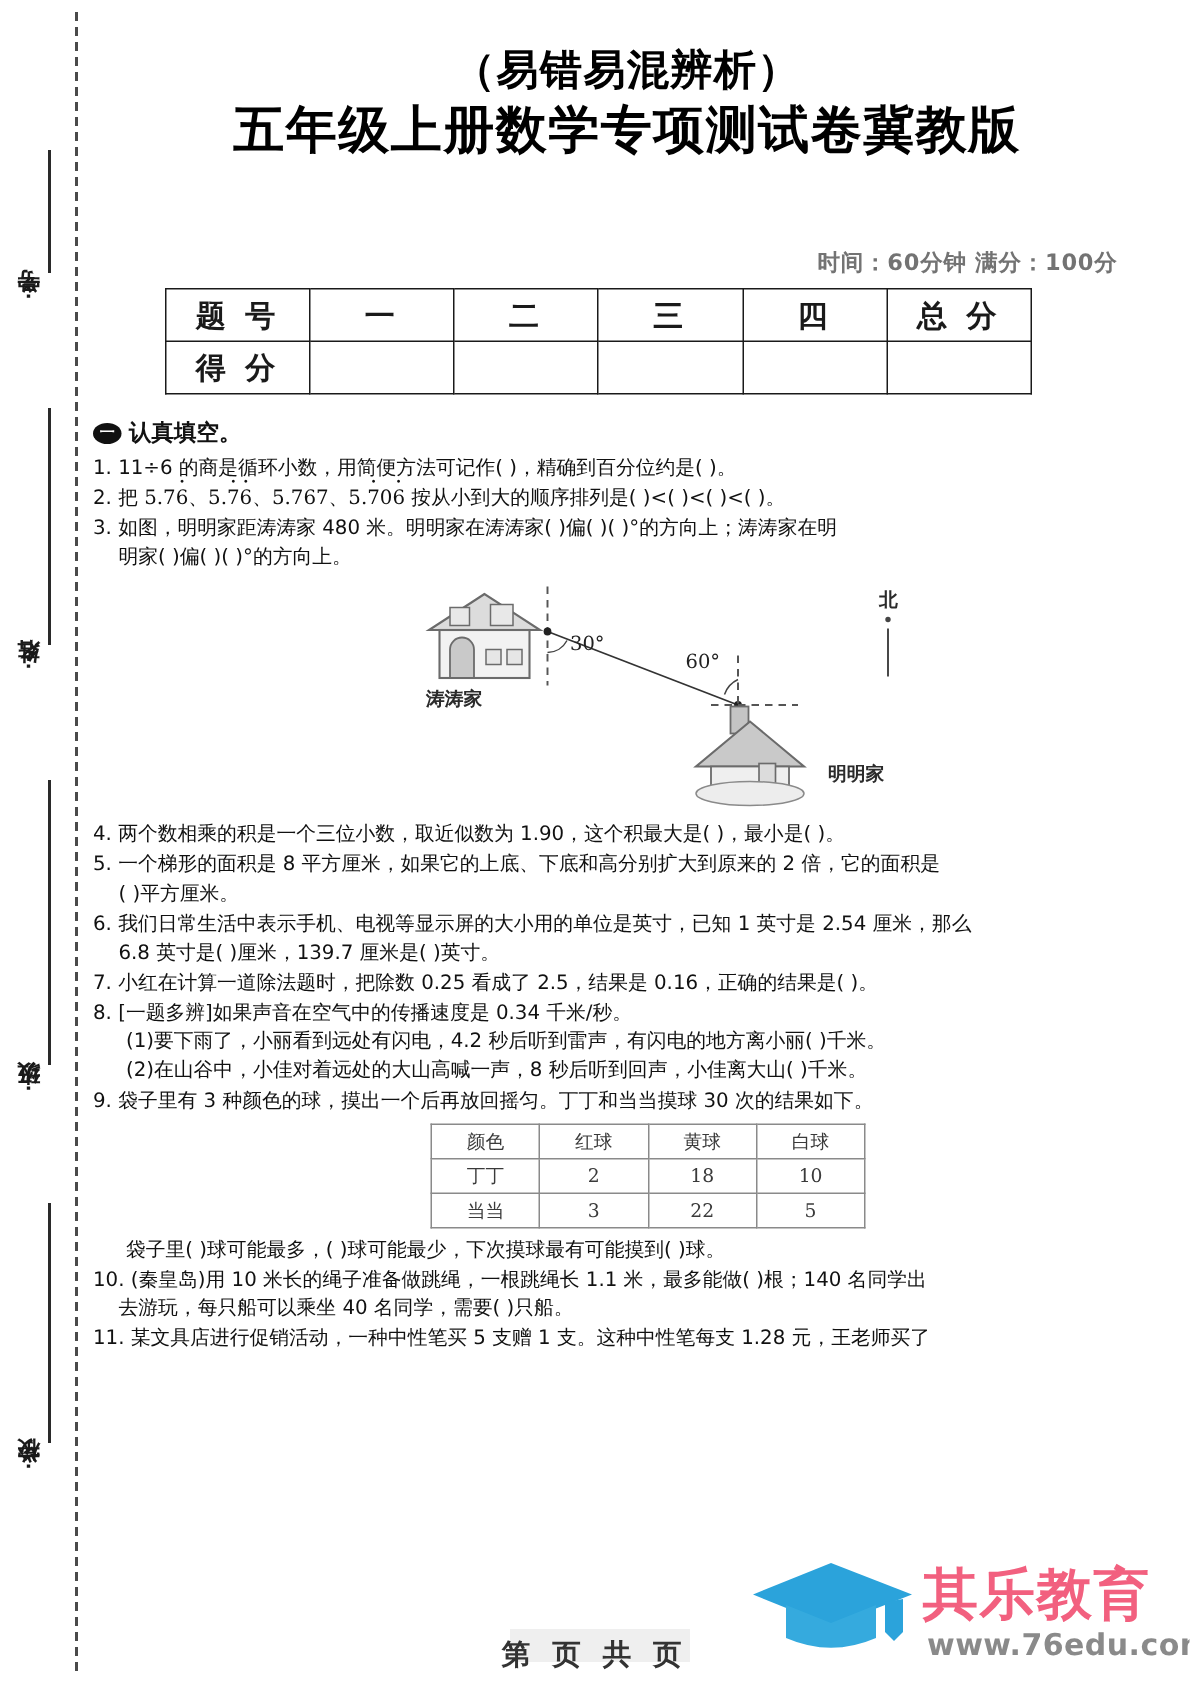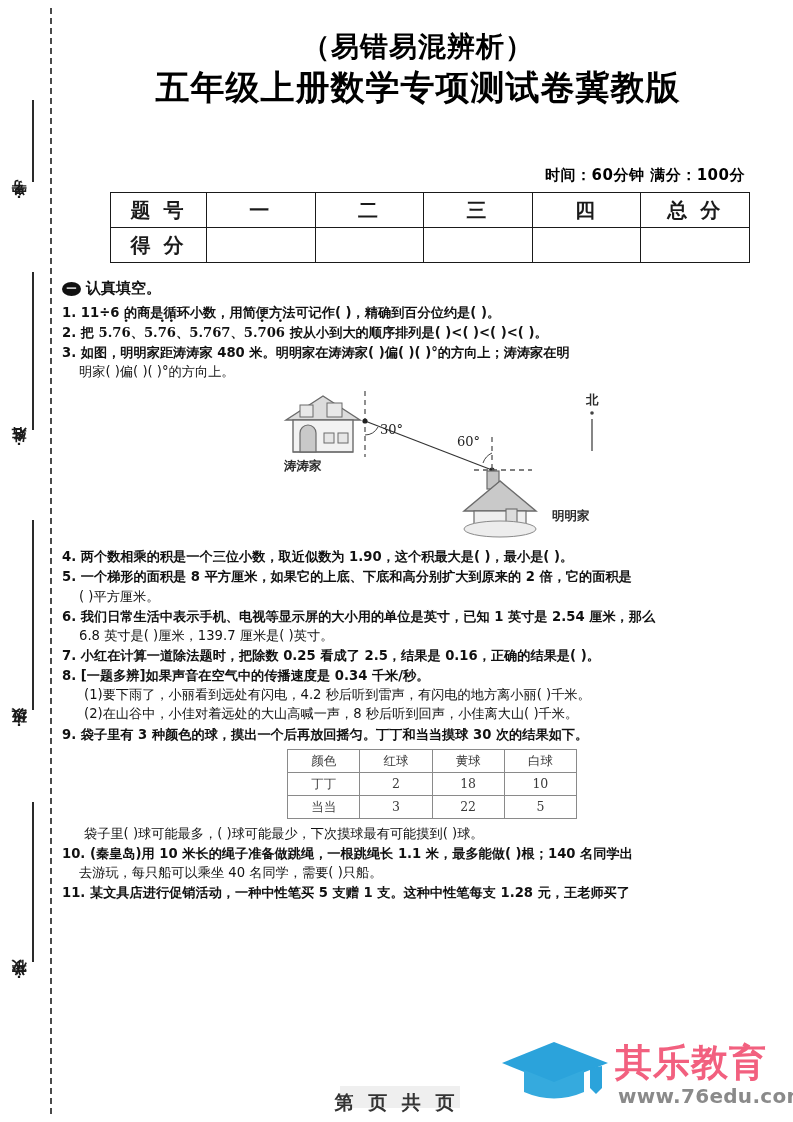--- a/index.html
+++ b/index.html
@@ -43,28 +43,28 @@
   #main-title {
     font-size: 34px; font-weight: bold; letter-spacing: 1px;
     line-height: 1.25; color: #000;
   }
   #sub-title {
     font-size: 28px; font-weight: bold; letter-spacing: 1px;
     margin-top: 10px; color: #000;
   }
   #exam-meta {
     position: absolute; right: 48px; top: 166px;
-    font-size: 15px; font-weight: bold; color: #000000;
+    font-size: 15px; font-weight: bold; color: #737373;
     letter-spacing: .5px;
   }
 
   
   #score-table {
     position: absolute; left: 110px; top: 192px;
-    width: 640px;
+    width: 578px;
     border-collapse: collapse;
     table-layout: fixed;
   }
   #score-table td {
     border: 1.6px solid #1a1a1a;
     height: 35px;
     text-align: center;
     vertical-align: middle;
     font-size: 20px;
     font-weight: bold;
@@ -85,21 +85,21 @@
     display: flex; align-items: center; gap: 5px;
     margin-bottom: 3px;
   }
   .sec-badge {
     display: inline-block;
     width: 19px; height: 14px;
     background: #111; border-radius: 50%;
     color: #fff; font-size: 10px; font-weight: bold;
     text-align: center; line-height: 14px;
   }
-  .q { margin: 1px 0 0 0; white-space: nowrap; font-weight: bold; }
+  .q { margin: 1px 0 0 0; white-space: nowrap; }
   .q-ind { padding-left: 17px; white-space: nowrap; }
   .q-sub { padding-left: 22px; white-space: nowrap; }
   .num { font-family: "DejaVu Serif", "Liberation Serif", serif; }
 
   
   .rd { position: relative; display: inline-block; }
   .rd::after {
     content: "\00B7";
     position: absolute; left: 50%; top: -9px;
     transform: translateX(-50%);

